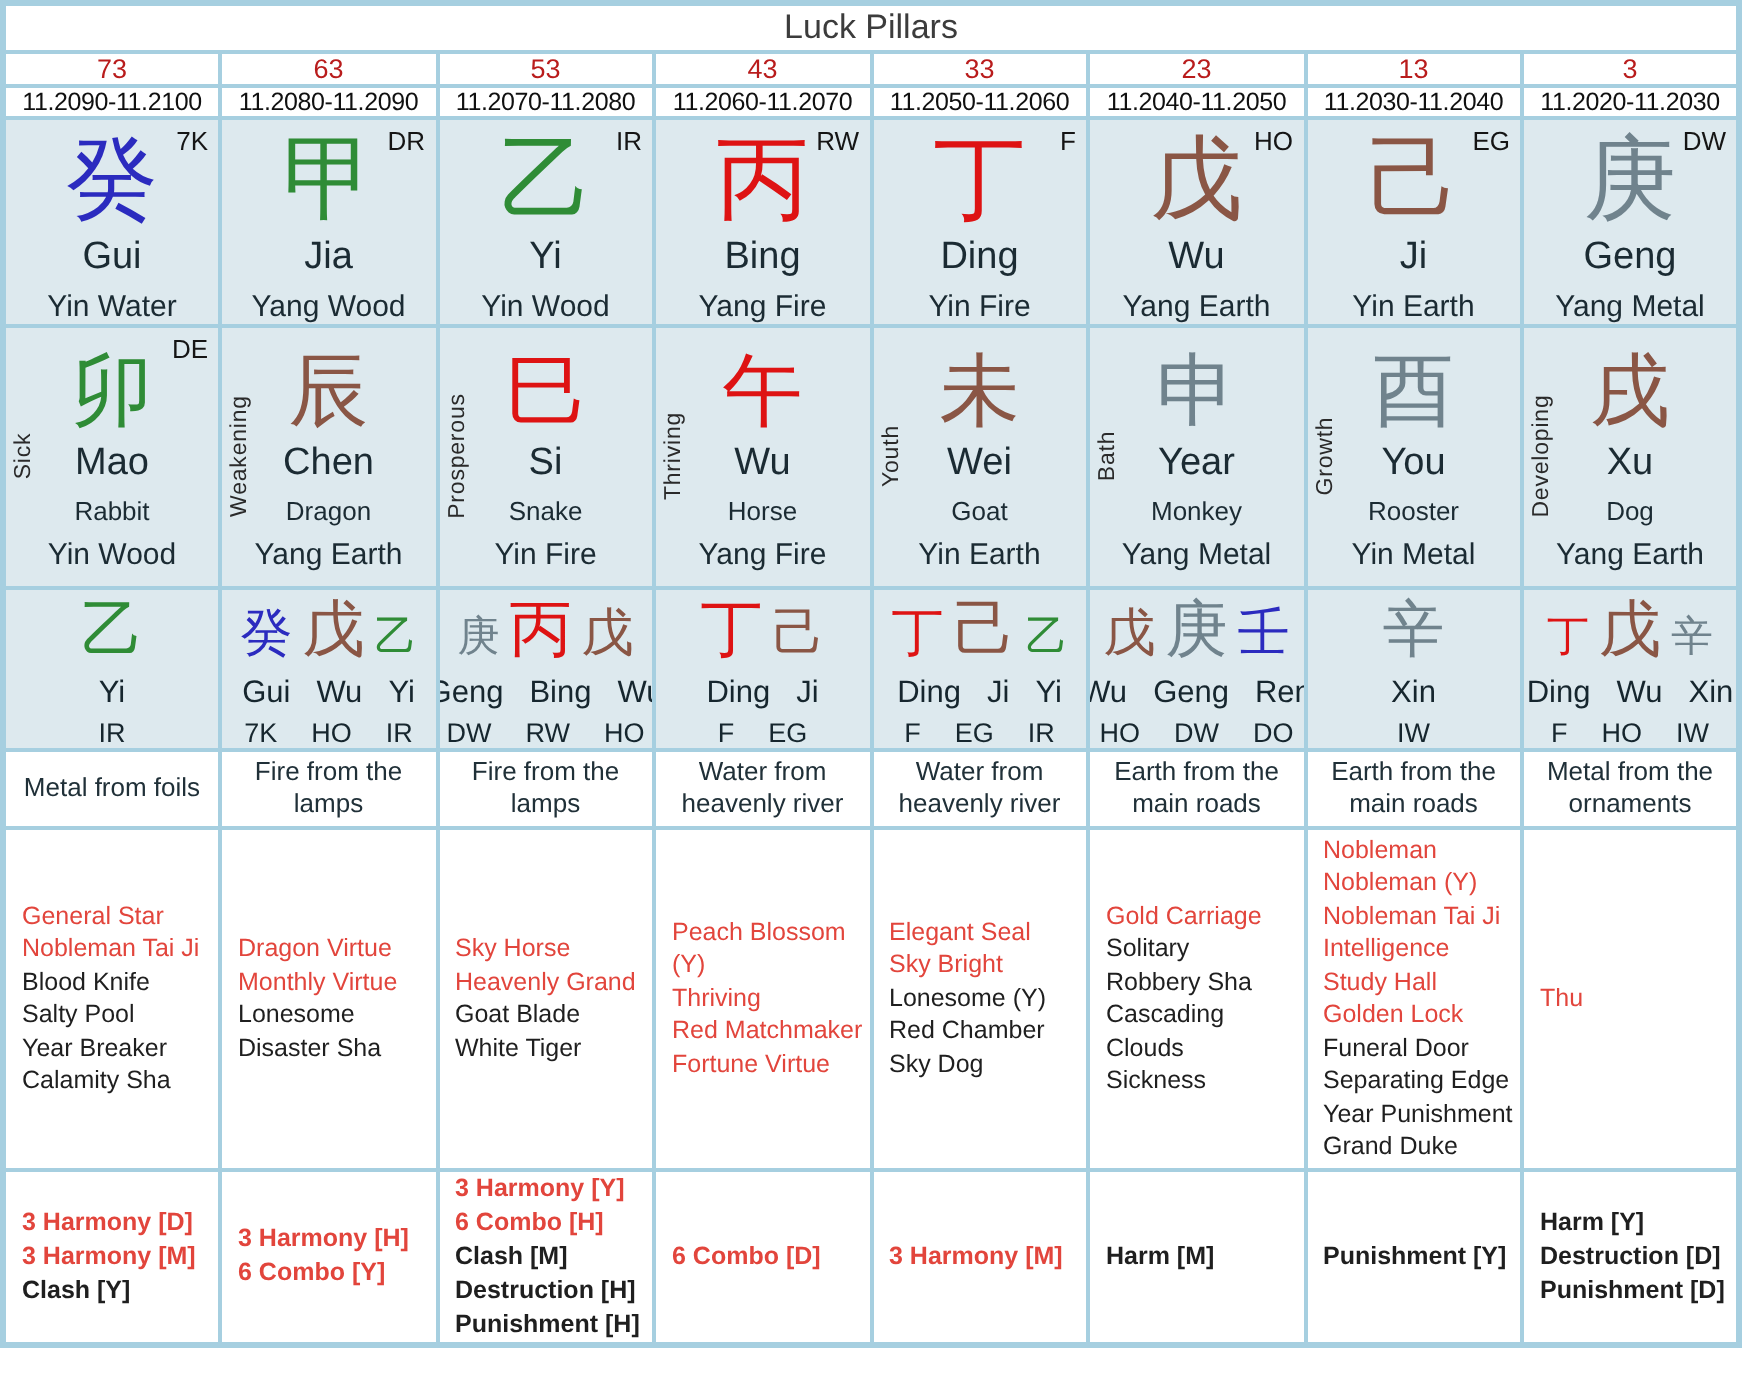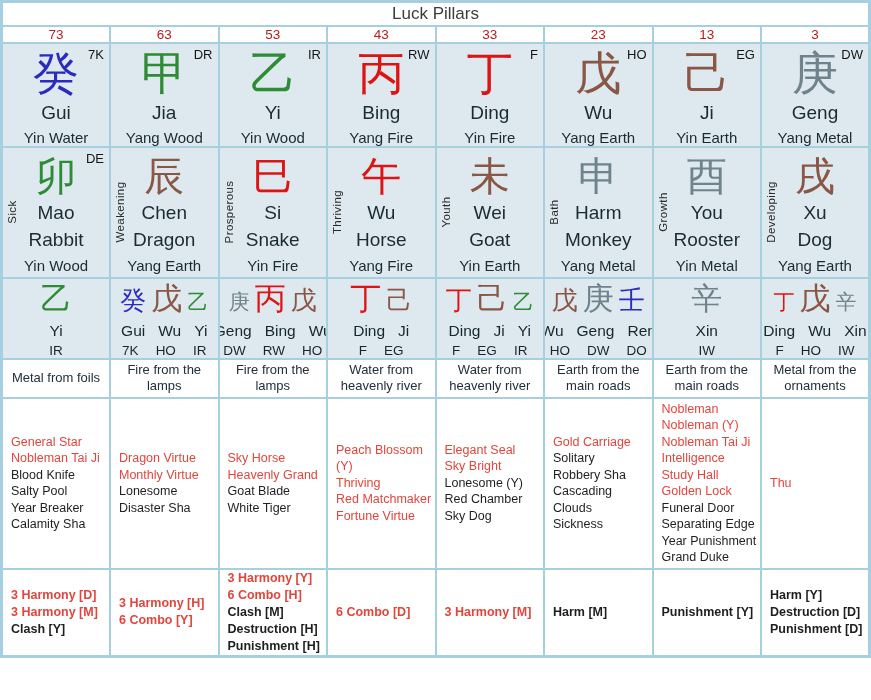--- a/index.html
+++ b/index.html
@@ -39,21 +39,21 @@
     transform:translateY(-50%) rotate(180deg);
     writing-mode:vertical-rl;
     font-size:11.5px; color:#2a2a2a; letter-spacing:0.4px;
   }
   .cchar { font-family:"Liberation Serif", serif; }
   .stem-char   { font-size:46px; line-height:52px; margin-top:4px; }
   .stem-name   { font-size:19px; margin-top:2px; }
   .stem-elem   { font-size:15px; margin-top:5px; }
   .branch-char { font-size:40px; line-height:48px; margin-top:2px; }
   .branch-name { font-size:19px; margin-top:1px; }
-  .branch-animal { font-size:19px; margin-top:5px; }
+  .branch-animal { font-size:13px; margin-top:5px; }
   .branch-elem { font-size:15px; margin-top:6px; }
 
   .h-chars { display:flex; justify-content:center; align-items:baseline; gap:5px; height:36px; margin-top:4px; font-family:"Liberation Serif", serif; }
   .h-chars div { line-height:1; font-size:26px; }
   .h-chars div[data-size="big"]   { font-size:31px; }
   .h-chars div[data-size="med"]   { font-size:26px; }
   .h-chars div[data-size="small"] { font-size:21px; }
   .h-names { display:flex; justify-content:center; gap:13px; font-size:15.5px; color:#16262e; margin-top:3px; }
   .h-gods  { display:flex; justify-content:center; gap:17px; font-size:13.5px; color:#16262e; margin-top:3px; }
 
@@ -94,20 +94,30 @@
     <tr class="r-age">
       <td>73</td>
       <td>63</td>
       <td>53</td>
       <td>43</td>
       <td>33</td>
       <td>23</td>
       <td>13</td>
       <td>3</td>
     </tr>
+    <tr class="r-date">
+      <td>11.2090-11.2100</td>
+      <td>11.2080-11.2090</td>
+      <td>11.2070-11.2080</td>
+      <td>11.2060-11.2070</td>
+      <td>11.2050-11.2060</td>
+      <td>11.2040-11.2050</td>
+      <td>11.2030-11.2040</td>
+      <td>11.2020-11.2030</td>
+    </tr>
     <tr class="r-stem">
       <td>
         <div class="badge">7K</div>
         <div class="cchar stem-char" data-color="blue">癸</div>
         <div class="stem-name">Gui</div>
         <div class="stem-elem">Yin Water</div>
       </td>
       <td>
         <div class="badge">DR</div>
         <div class="cchar stem-char" data-color="green">甲</div>
@@ -184,21 +194,21 @@
       <td>
         <div class="stage">Youth</div>
         <div class="cchar branch-char" data-color="brown">未</div>
         <div class="branch-name">Wei</div>
         <div class="branch-animal">Goat</div>
         <div class="branch-elem">Yin Earth</div>
       </td>
       <td>
         <div class="stage">Bath</div>
         <div class="cchar branch-char" data-color="gray">申</div>
-        <div class="branch-name">Harm</div>
+        <div class="branch-name">Year</div>
         <div class="branch-animal">Monkey</div>
         <div class="branch-elem">Yang Metal</div>
       </td>
       <td>
         <div class="stage">Growth</div>
         <div class="cchar branch-char" data-color="gray">酉</div>
         <div class="branch-name">You</div>
         <div class="branch-animal">Rooster</div>
         <div class="branch-elem">Yin Metal</div>
       </td>

